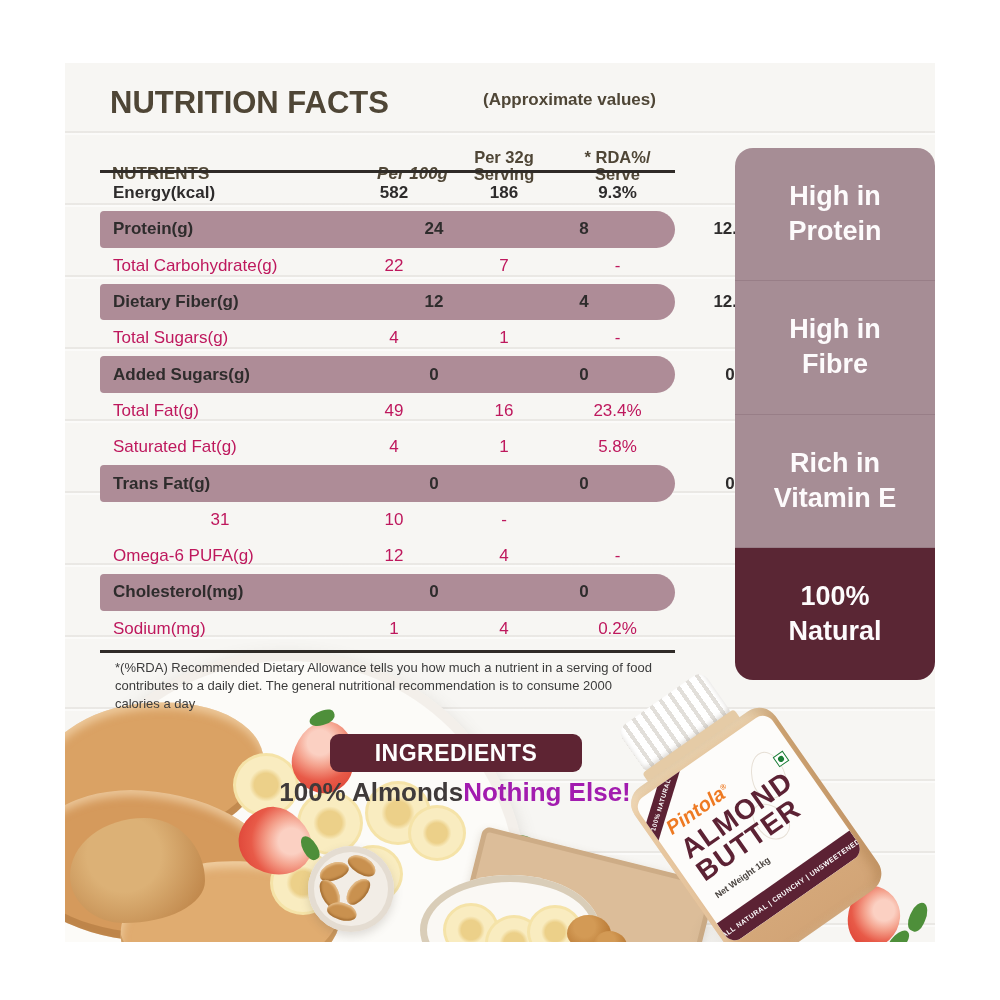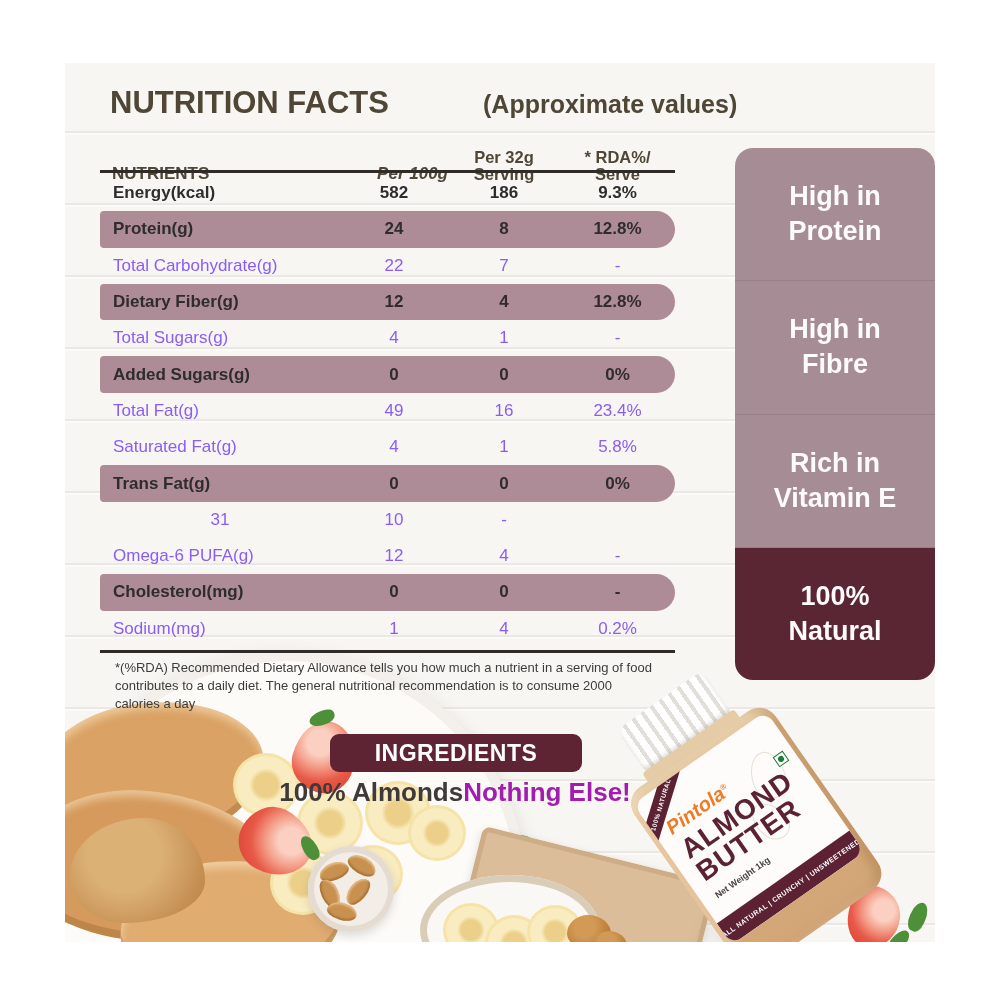--- a/index.html
+++ b/index.html
@@ -8,39 +8,39 @@
 
   
   .canvas { position:absolute; left:65px; top:63px; width:870px; height:879px; background:#f7f6f3; overflow:hidden; }
   .canvas::before { content:""; position:absolute; inset:0;
     background:repeating-linear-gradient(180deg, rgba(0,0,0,0) 0 68px, rgba(120,110,100,0.10) 68px 70px, rgba(255,255,255,0.5) 70px 72px);
     pointer-events:none; z-index:1; }
 
   
   .nt { position:absolute; left:35px; top:0; width:575px; z-index:3; color:#4f4636; }
   .nt-title { position:absolute; left:10px; top:22px; font-size:31px; font-weight:800; letter-spacing:0px; color:#4f4636; white-space:nowrap; }
-  .nt-sub { position:absolute; left:383px; top:27px; font-size:25px; font-weight:700; color:#4f4636; white-space:nowrap; }
+  .nt-sub { position:absolute; left:383px; top:27px; font-size:17px; font-weight:700; color:#4f4636; white-space:nowrap; }
 
   .grid { display:grid; grid-template-columns:240px 108px 112px 115px; align-items:end; }
   .nt-head { position:absolute; left:0; top:42px; width:575px;margin-top:44px; }
   .nt-head .h { font-weight:700; font-size:17px; color:#4f4636; padding-bottom:7px; }
   .nt-head .h.lbl { padding-left:12px; text-align:left; }
   .nt-head .h.c2 { text-align:right;font-style:italic; }
   .nt-head .h.two { text-align:center; line-height:1.05; font-size:16.5px; }
 
   .rule { position:absolute; left:0; width:575px; height:3px; background:#2f2b27; }
   .rule.top { top:107px; }
   .rule.bot { top:587px; }
 
   .rows { position:absolute; left:0; top:112px; width:575px; }
   .nrow { height:36.3px; align-items:center; border-radius:4px 19px 19px 4px; }
-  .nrow .c { font-size:17px; color:#8b5cf6; align-self:center; }
+  .nrow .c { font-size:17px; color:#be185d; align-self:center; }
   .nrow .lab { padding-left:13px; text-align:left; }
   .nrow .val { text-align:center; }
-  .nrow.hl { background:#ae8c97; }
+  .nrow.hl { background:#ae8c97;gap:40px; }
   .nrow.hl .c, .nrow.bold .c { font-weight:700; color:#2e2c2c; }
 
   .footnote { position:absolute; left:15px; top:596px; width:545px; text-align:left; font-size:13px; line-height:1.4; color:#3c3c3c; z-index:3; }
 
   
   .benefits { position:absolute; left:670px; top:85px; width:200px; height:532px; border-radius:18px; overflow:hidden; z-index:3; display:flex; flex-direction:column; }
   .benefit { flex:1; background:#a68d95; color:#fdfbfc; display:flex; flex-direction:column; align-items:center; justify-content:center; font-size:27px; font-weight:700; line-height:1.3; text-align:center; border-bottom:1px solid rgba(90,60,70,0.18); }
   .benefit:last-child { border-bottom:none; }
   .benefit.dark { background:#5a2634; }
 

